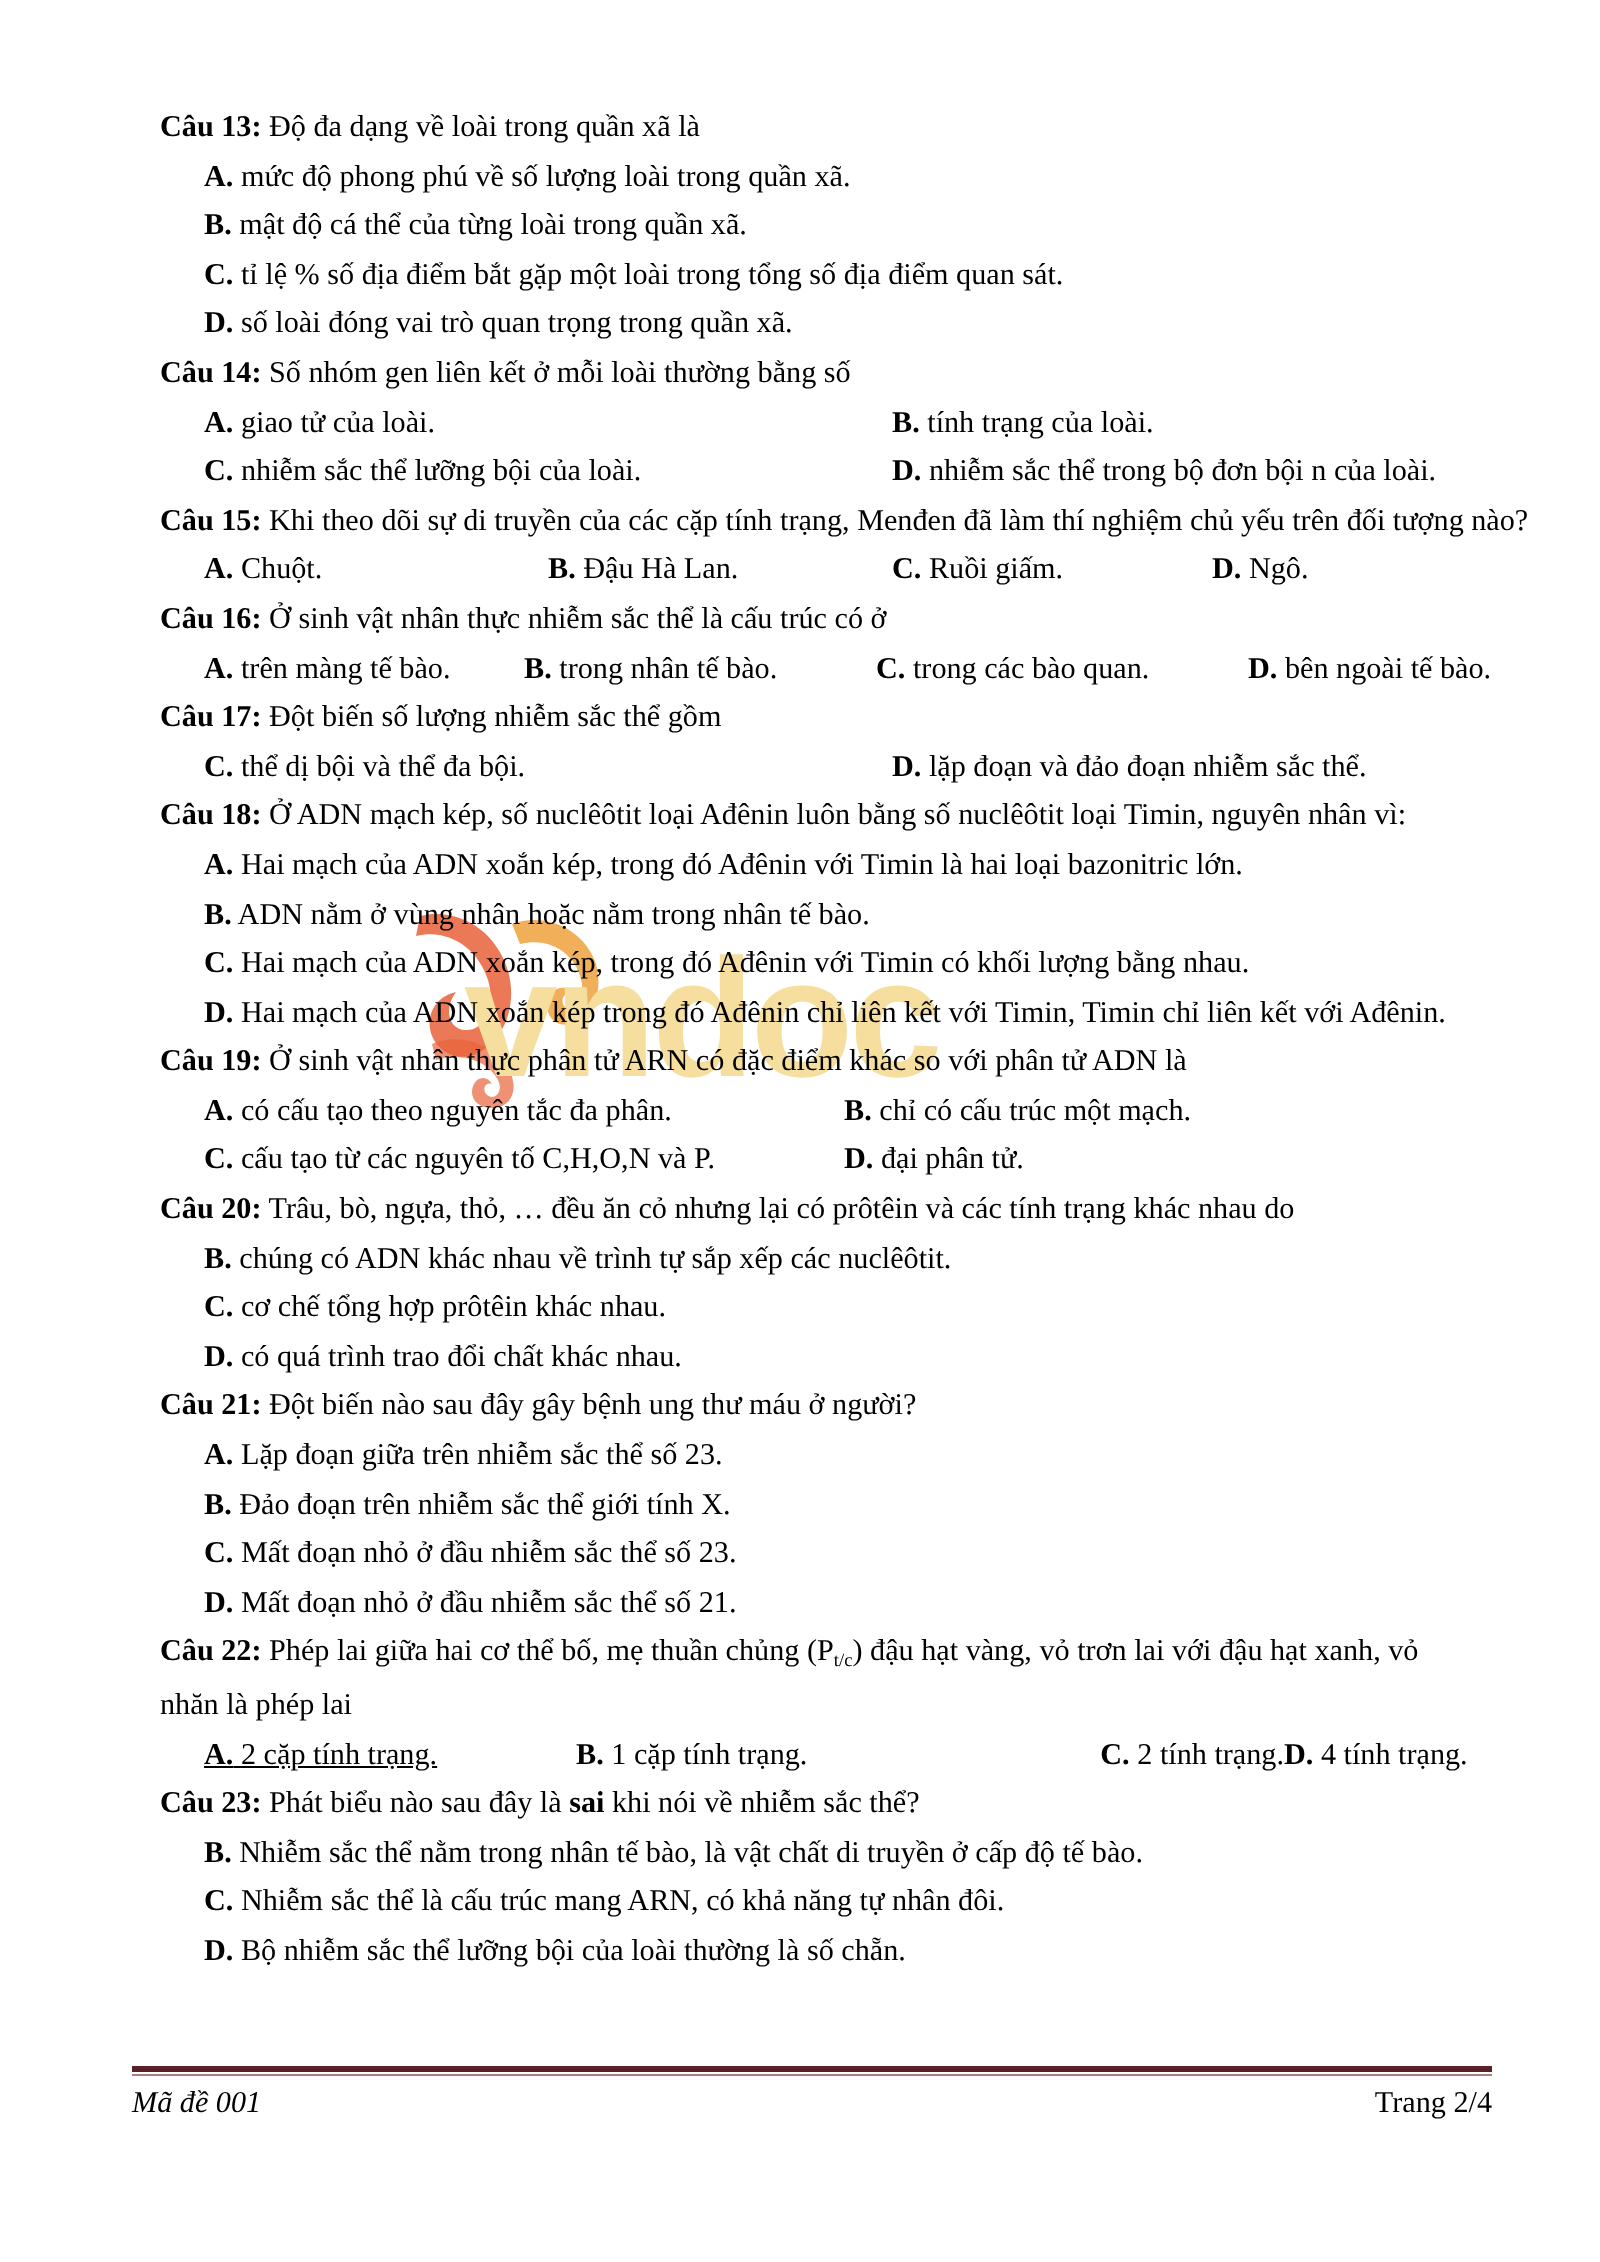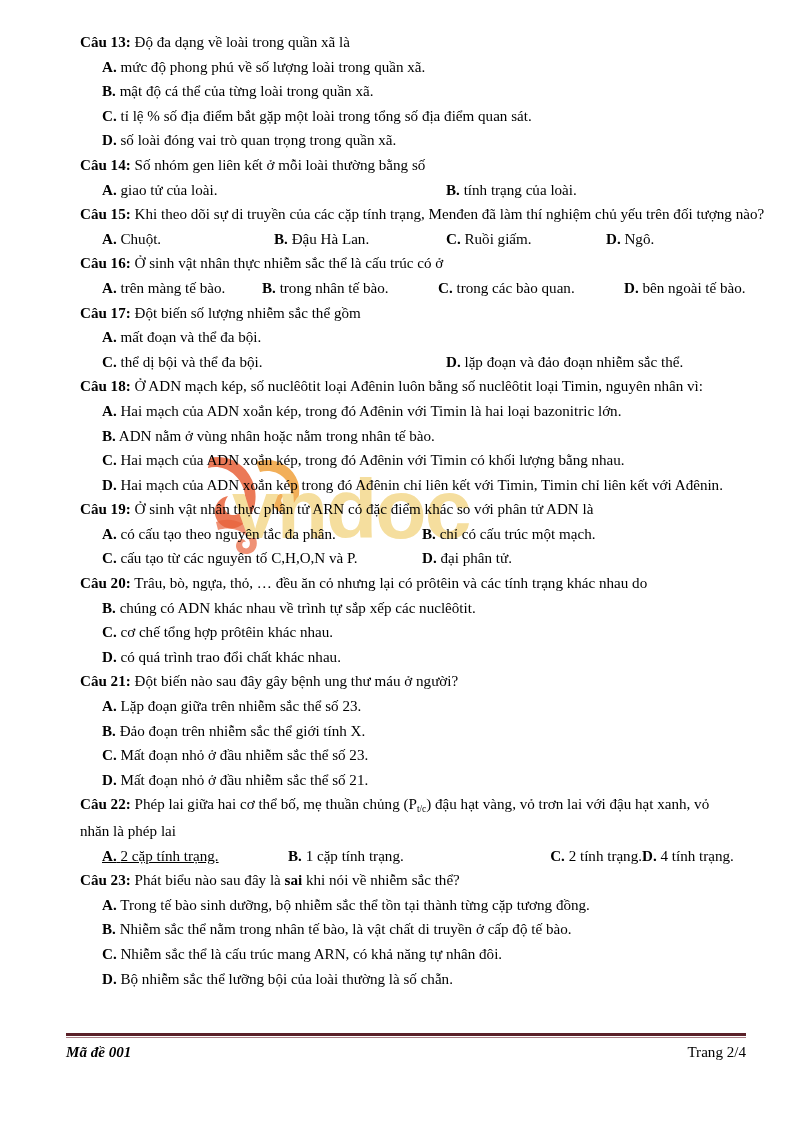--- a/index.html
+++ b/index.html
@@ -15,21 +15,21 @@
     position: relative;
     width: 800px;
     height: 1131px;
     background: #ffffff;
     overflow: hidden;
     box-sizing: border-box;
   }
   #content {
     position: absolute;
     left: 80px;
-    top: 30px;
+    top: 52px;
     width: 694px;
     font-size: 15.1px;
     line-height: 24.6px;
   }
 
   
   .q {
     position: relative;
     z-index: 2;
   }
@@ -116,21 +116,21 @@
     margin-top: 1px;
   }
   #footer .frow {
     display: flex;
     justify-content: space-between;
     align-items: baseline;
     margin-top: 6px;
     font-size: 15.1px;
   }
   #footer .fleft {
-    font-weight: bold;
+    font-weight: normal;
     font-style: italic;
   }
   #footer .fright {
     font-weight: normal;
   }
 </style>
 </head>
 <body>
 
 <div id="page">
@@ -169,20 +169,24 @@
 
     <div class="q">
       <div class="stem">
         <span class="qnum">Câu 14:</span>
         <span>Số nhóm gen liên kết ở mỗi loài thường bằng số</span>
       </div>
       <div class="opt-row two">
         <span class="opt"><span class="lbl">A.</span> <span>giao tử của loài.</span></span>
         <span class="opt"><span class="lbl">B.</span> <span>tính trạng của loài.</span></span>
       </div>
+      <div class="opt-row two">
+        <span class="opt"><span class="lbl">C.</span> <span>nhiễm sắc thể lưỡng bội của loài.</span></span>
+        <span class="opt"><span class="lbl">D.</span> <span>nhiễm sắc thể trong bộ đơn bội n của loài.</span></span>
+      </div>
     </div>
 
     <div class="q">
       <div class="stem wrap">
         <span class="qnum">Câu 15:</span>
         <span>Khi theo dõi sự di truyền của các cặp tính trạng, Menđen đã làm thí nghiệm chủ yếu trên đối tượng nào?</span>
       </div>
       <div class="opt-row four-a">
         <span class="opt"><span class="lbl">A.</span> <span>Chuột.</span></span>
         <span class="opt"><span class="lbl">B.</span> <span>Đậu Hà Lan.</span></span>
@@ -203,21 +207,20 @@
         <span class="opt"><span class="lbl">D.</span> <span>bên ngoài tế bào.</span></span>
       </div>
     </div>
 
     <div class="q">
       <div class="stem">
         <span class="qnum">Câu 17:</span>
         <span>Đột biến số lượng nhiễm sắc thể gồm</span>
       </div>
       <div class="opt-row two">
-        <span class="opt"><span class="lbl">A.</span> <span>mất đoạn và thể đa bội.</span></span>
       </div>
       <div class="opt-row two">
         <span class="opt"><span class="lbl">C.</span> <span>thể dị bội và thể đa bội.</span></span>
         <span class="opt"><span class="lbl">D.</span> <span>lặp đoạn và đảo đoạn nhiễm sắc thể.</span></span>
       </div>
     </div>
 
     <div class="q">
       <div class="stem">
         <span class="qnum">Câu 18:</span>
@@ -300,23 +303,20 @@
         <span class="opt"><span class="lbl">B.</span> <span>1 cặp tính trạng.</span></span>
         <span class="opt"><span class="lbl">C.</span> <span>2 tính trạng.</span></span>
         <span class="opt"><span class="lbl">D.</span> <span>4 tính trạng.</span></span>
       </div>
     </div>
 
     <div class="q">
       <div class="stem">
         <span class="qnum">Câu 23:</span>
         <span>Phát biểu nào sau đây là </span><span class="bold">sai</span><span> khi nói về nhiễm sắc thể?</span>
-      </div>
-      <div class="opt-row full">
-        <span class="opt"><span class="lbl">A.</span> <span>Trong tế bào sinh dưỡng, bộ nhiễm sắc thể tồn tại thành từng cặp tương đồng.</span></span>
       </div>
       <div class="opt-row full">
         <span class="opt"><span class="lbl">B.</span> <span>Nhiễm sắc thể nằm trong nhân tế bào, là vật chất di truyền ở cấp độ tế bào.</span></span>
       </div>
       <div class="opt-row full">
         <span class="opt"><span class="lbl">C.</span> <span>Nhiễm sắc thể là cấu trúc mang ARN, có khả năng tự nhân đôi.</span></span>
       </div>
       <div class="opt-row full">
         <span class="opt"><span class="lbl">D.</span> <span>Bộ nhiễm sắc thể lưỡng bội của loài thường là số chẵn.</span></span>
       </div>

